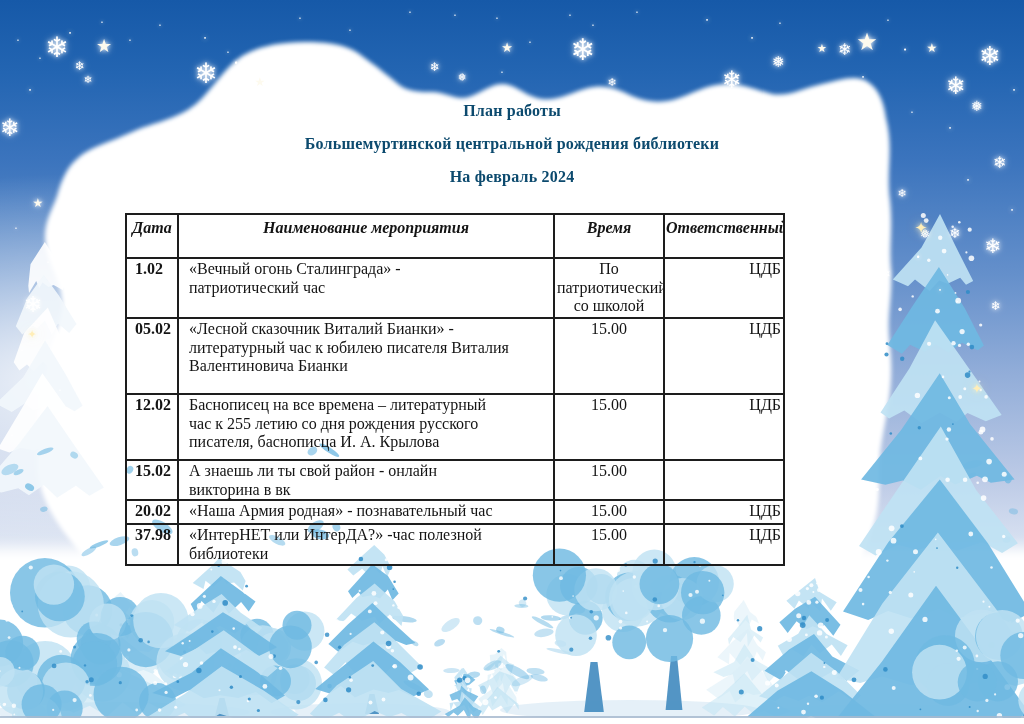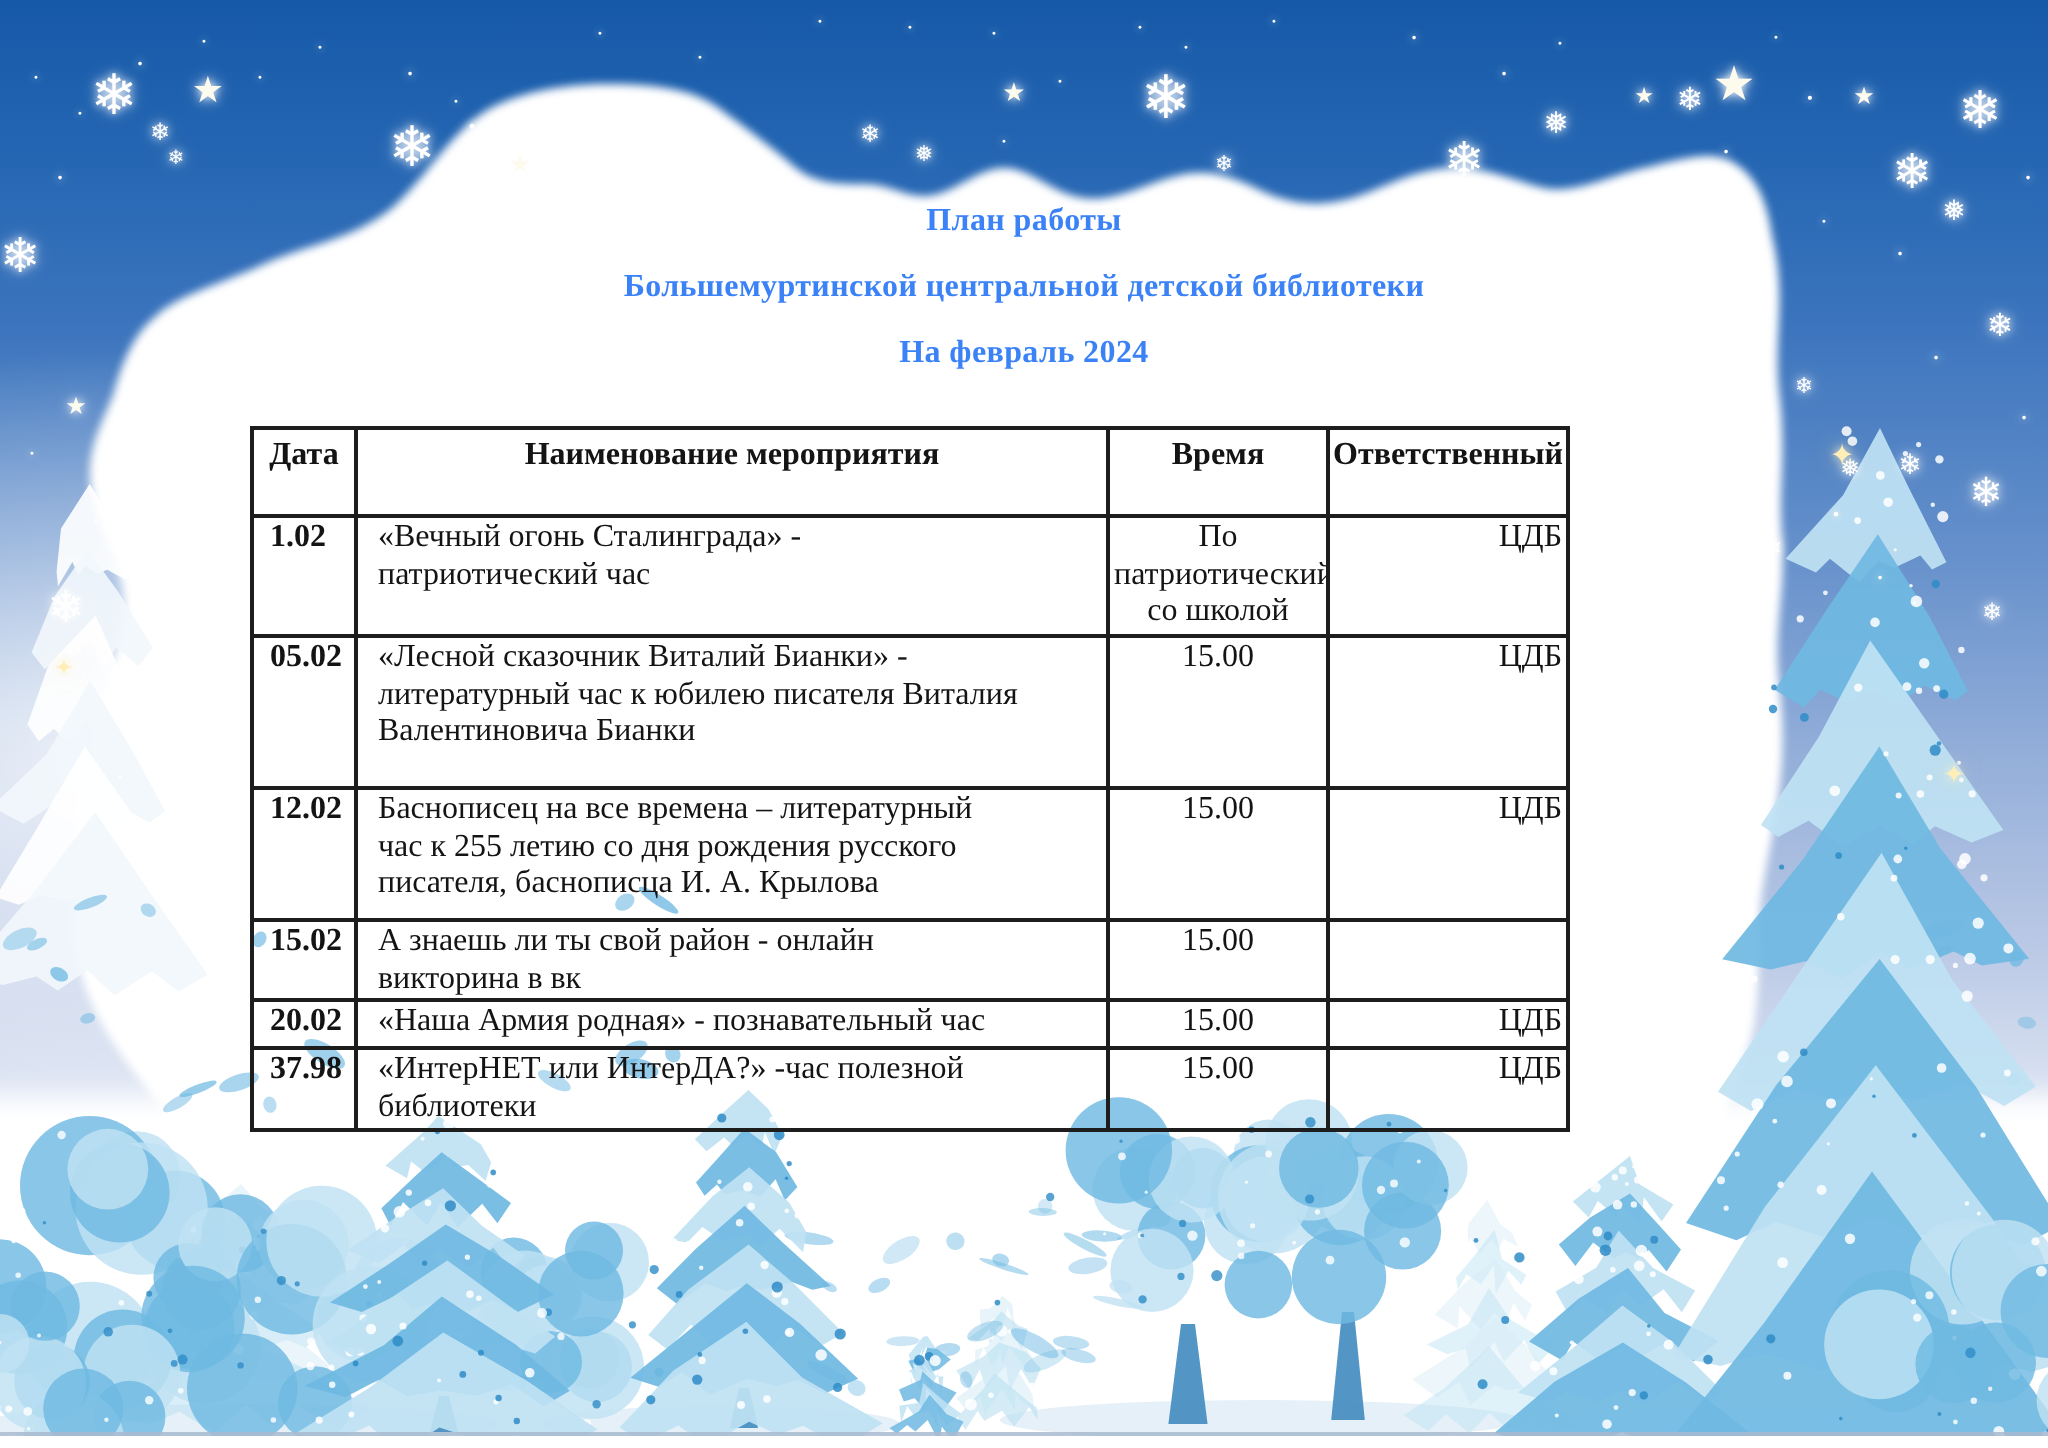--- a/index.html
+++ b/index.html
@@ -16,27 +16,27 @@
           filter:blur(7px);z-index:2;}
   .trees{position:absolute;left:0;top:0;z-index:3;}
   .bottomline{position:absolute;left:0;right:0;top:716px;height:2px;background:#a8bacf;opacity:.85;z-index:4;}
   .bottomstrip{position:absolute;left:0;right:0;top:718px;bottom:0;background:#fff;z-index:4;}
   .flakes{position:absolute;inset:0;z-index:5;pointer-events:none;}
   .flake{position:absolute;transform:translate(-50%,-50%);color:#ffffff;line-height:1;
          font-family:"DejaVu Sans",sans-serif;
          text-shadow:0 0 4px rgba(255,255,255,.95),0 0 9px rgba(255,255,255,.55);}
   .flake.star{color:#fdfaee;}
   .flake.warm{color:#ffeeb8;text-shadow:0 0 5px rgba(255,244,200,.95),0 0 12px rgba(255,238,170,.7);}
-  .titles{position:absolute;left:0;top:103px;width:100%;text-align:center;z-index:6;color:#3b82f6;}
+  .titles{position:absolute;left:0;top:103px;width:100%;text-align:center;z-index:6;color:#0c4a6e;}
   .tl{font-weight:bold;font-size:16px;line-height:16px;margin-bottom:17px;letter-spacing:.2px;}
   .plan{position:absolute;left:125px;top:213px;width:658px;border-collapse:collapse;
         table-layout:fixed;z-index:6;color:#141414;background:transparent;}
   .plan th,.plan td{border:2px solid #1d1d1d;font-size:16px;line-height:1.17;
         vertical-align:top;overflow:hidden;}
-  .plan thead tr{height:44px;}
+  .plan thead tr{height:44px;font-style:italic;}
   .plan th{font-weight:bold;text-align:center;padding:4px 1px 0;}
   .c-date{font-weight:bold;font-size:16.5px;padding:1px 2px 0 8px;margin-top:34px;}
   .c-name{padding:1px 4px 0 10px;white-space:pre-line;}
   .c-time{text-align:center;padding:1px 2px 0;white-space:pre-line;}
   .c-resp{text-align:right;padding:1px 2px 0;}
 </style>
 </head>
 <body>
 
 <div class="stage">
@@ -731,21 +731,21 @@
       <span class="flake" style="left: 950px; top: 128px; font-size: 6px;">•</span>
       <span class="flake" style="left: 912px; top: 112px; font-size: 5px;">•</span>
       <span class="flake" style="left: 876px; top: 130px; font-size: 5px;">•</span>
       <span class="flake warm" style="left: 921px; top: 228px; font-size: 15px;">✦</span>
       <span class="flake warm" style="left: 977px; top: 388px; font-size: 13px;">✦</span>
       <span class="flake warm" style="left: 32px; top: 334px; font-size: 11px;">✦</span>
     </div>
 
   <header class="titles">
     <div class="tl">План работы</div>
-    <div class="tl">Большемуртинской центральной детской библиотеки</div>
+    <div class="tl">Большемуртинской центральной рождения библиотеки</div>
     <div class="tl">На февраль 2024</div>
   </header>
 
   <table class="plan">
     <colgroup>
       <col style="width:52px">
         <col style="width:376px">
         <col style="width:110px">
         <col style="width:120px">
     </colgroup>

